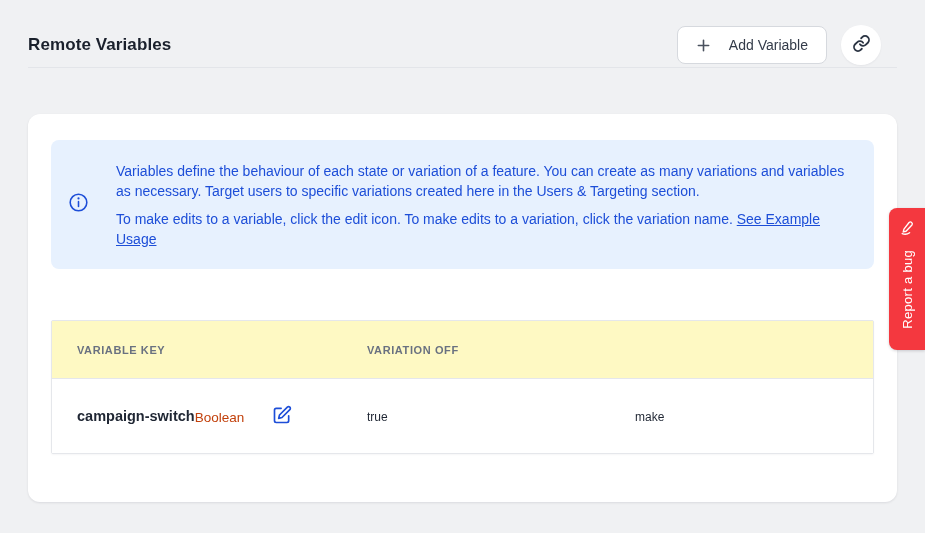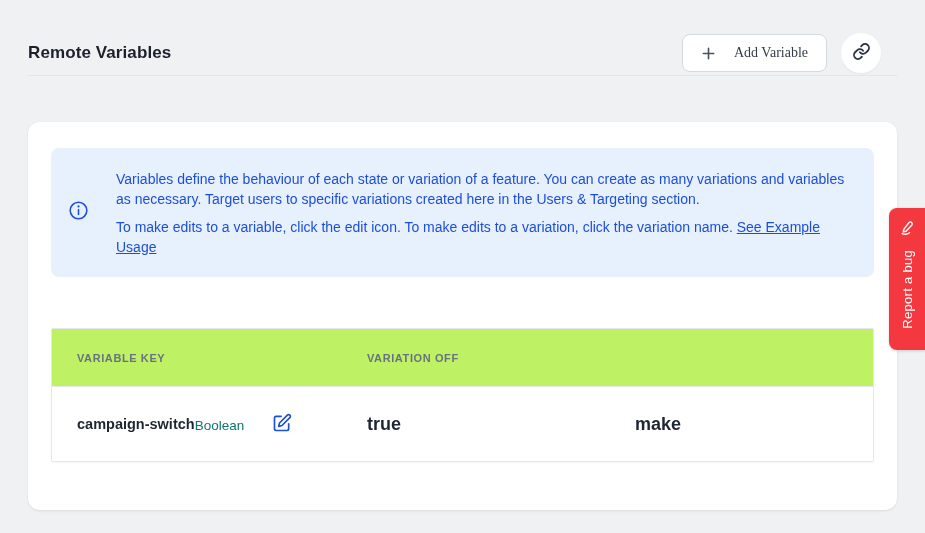--- a/index.html
+++ b/index.html
@@ -4,21 +4,21 @@
 <style>
   * { margin: 0; padding: 0; box-sizing: border-box; }
   html, body { width: 925px; height: 533px; }
   body {
     font-family: "Liberation Sans", "DejaVu Sans", sans-serif;
     background: #f0f1f3;
     position: relative;
     overflow: hidden;
     color: #1f2633;
   }
-  .page { padding: 12px 28px; }
+  .page { padding: 4px 28px; }
 
   
   .header-row {
     display: flex;
     align-items: center;
     padding-top: 22px;
     height: 60px;
   }
   .page-title {
     font-size: 17px;
@@ -32,21 +32,20 @@
     display: inline-flex;
     align-items: center;
     gap: 18px;
     height: 38px;
     padding: 0 18px;
     border-radius: 8px;
     font-size: 14px;
     cursor: pointer;
     border: 1px solid transparent;
     white-space: nowrap;
-    font-family: Liberation Serif, serif;
   }
   .btn svg { display: block; }
   .btn-secondary {
     background: #ffffff;
     border-color: #d6d9de;
     color: #333b49;
     font-weight: 500;
   }
   .btn-primary {
     background: #0d6efd;
@@ -116,21 +115,21 @@
     background: #ffffff;
     box-shadow: 0 1px 2px rgba(20,24,40,0.04);
   }
   .t-row { display: flex; }
   .t-col-1 { width: 290px; flex: 0 0 auto; }
   .t-col-2 { width: 268px; flex: 0 0 auto; }
   .t-col-3 { flex: 1 1 auto; }
   .t-head {
     height: 58px;
     align-items: center;
-    background: #bef264;
+    background: #fef9c3;
     border-bottom: 1px solid #e5e7eb;
   }
   .t-head > div {
     padding-left: 25px;
     font-size: 11px;
     font-weight: 700;
     letter-spacing: 0.6px;
     color: #697180;
     text-transform: uppercase;
   }
@@ -140,31 +139,31 @@
     background: #ffffff;
   }
   .t-body-row > div { padding-left: 25px; }
   .cell-key-wrap {
     display: flex;
     align-items: center;
     padding-right: 48px;
   }
   .key-stack { display: flex; flex-direction: row; }
   .var-key { font-size: 14.5px; font-weight: 700; color: #1f2633; }
-  .var-type { font-size: 13.5px; color: #0f766e; margin-top: 2px; }
+  .var-type { font-size: 13.5px; color: #c2410c; margin-top: 2px; }
   .edit-btn {
     margin-left: auto;
     background: none;
     border: none;
     color: #1d4ed8;
     cursor: pointer;
     display: inline-flex;
     padding: 2px;
   }
-  .cell-value { font-size: 18px; color: #1f2633; font-weight: bold; }
+  .cell-value { font-size: 12px; color: #1f2633; }
 
   
   .report-bug-tab {
     position: absolute;
     top: 208px;
     right: 0;
     width: 36px;
     height: 142px;
     background: #f4383f;
     border-radius: 8px 0 0 8px;

